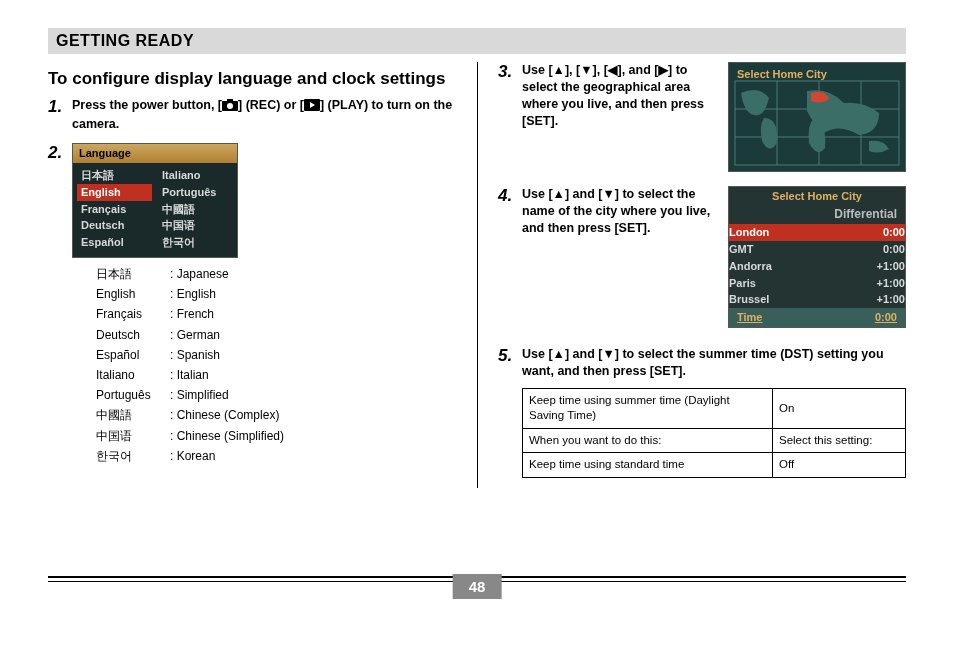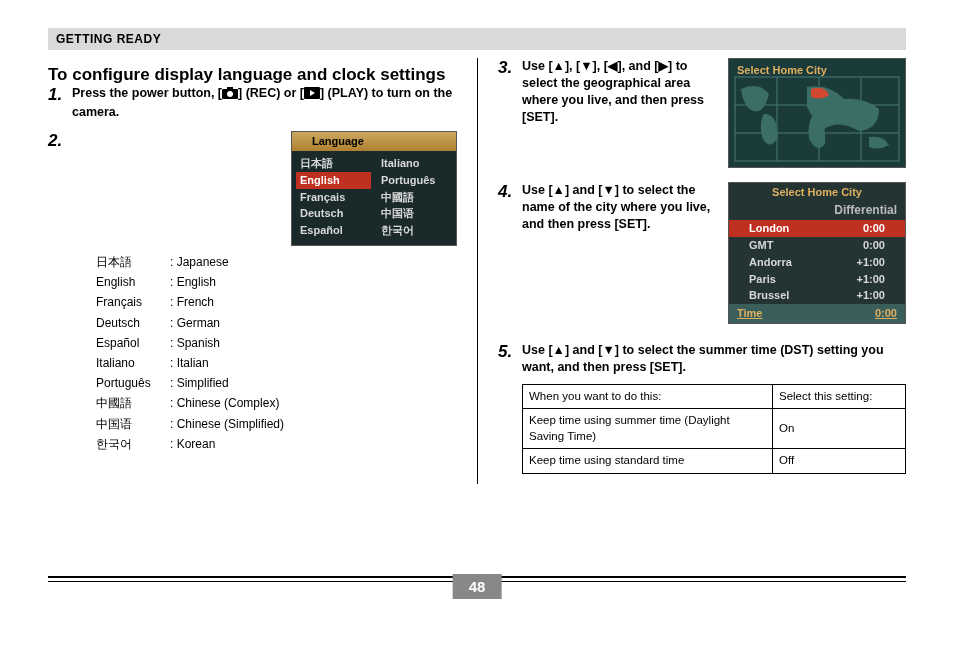--- a/index.html
+++ b/index.html
@@ -14,70 +14,70 @@
   }
   .page {
     padding: 28px 48px 0 48px;
     box-sizing: border-box;
     width: 100%;
     height: 606px;
     position: relative;
   }
   .header-bar {
     background: #d9d9d9;
-    font-size: 12px;
+    font-size: 16px;
     font-weight: bold;
     letter-spacing: 0.5px;
     padding: 4px 8px;
   }
   .cols {
     display: flex;
     gap: 0;
     margin-top: 8px;
   }
   .col {
     width: 50%;
     box-sizing: border-box;
   }
   .col.left { padding-right: 20px; }
   .col.right { padding-left: 20px; border-left: 1px solid #000; }
   h2.title {
     font-size: 17px;
     font-weight: bold;
-    margin: 6px 0 0 0;
+    margin: 6px 0 8px 0;
     line-height: 1.25;
   }
   .step { display: flex; margin-bottom: 10px; }
   .step-num {
     font-style: italic;
     font-weight: bold;
     font-size: 17px;
     width: 24px;
     flex: 0 0 24px;
   }
   .step-body { flex: 1; font-size: 12.5px; font-weight: bold; line-height: 1.35; }
-  .step-row { display: flex; align-items: flex-start; gap: 8px; justify-content: flex-end; }
+  .step-row { display: flex; align-items: flex-start; gap: 8px; }
   .step-text { flex: 1; }
   .lang-table { margin: 6px 0 0 24px; font-size: 12px; }
   .lang-table .row { display: flex; padding: 2px 0; }
   .lang-table .c1 { width: 74px; }
   .lang-table .c2 { }
   
   .shot {
     width: 164px;
     background: #1a2a2a;
     border: 1px solid #555;
     font-size: 11px;
     color: #d8d8d8;
     font-family: Arial, sans-serif;
   }
   .shot .shot-title {
     background: linear-gradient(#caa860,#b08030);
     color: #000;
-    padding: 2px 20px;
+    padding: 2px 6px;
     font-size: 11px;
   }
   .shot .shot-body {
     padding: 4px 4px 6px 4px;
     display: flex;
     gap: 6px;
   }
   .shot .shot-col { flex:1; }
   .shot .li { padding: 1px 4px; border-radius: 0; }
   .shot .li.sel { background: #c03020; color:#fff; }
@@ -102,21 +102,21 @@
     text-align: center;
     color:#e0b060;
     padding: 2px 4px;
   }
   .cityshot .subtitle {
     text-align: right;
     color: #bbb;
     padding: 0 8px 2px 0;
     font-size: 12px;
   }
-  .cityshot .crow { display:flex; justify-content:space-between; padding: 1px 20px; gap: 36px; }
+  .cityshot .crow { display:flex; justify-content:space-between; padding: 1px 0; gap: 36px; }
   .cityshot .crow.sel { background:#c03020; color:#fff; }
   .cityshot .timebar { display:flex; justify-content:space-between; padding:2px 8px; background:#3a5f5a; color:#e0b060;text-decoration:underline; }
   
   table.dst {
     border-collapse: collapse;
     width: 100%;
     font-size: 11.5px;
     margin-top: 8px;
   }
   table.dst td, table.dst th {
@@ -309,26 +309,26 @@
         </div>
       </div>
 
       <div class="step" style="margin-top:18px;">
         <div class="step-num">5.</div>
         <div class="step-body">
           <div class="step-text">Use [▲] and [▼] to select the summer time (DST) setting you want, and then press [SET].</div>
           <table class="dst">
             <tbody>
                 <tr>
+              <td>Keep time using summer time (Daylight Saving Time)</td>
+              <td>On</td>
+            </tr>
+            <tr>
               <td>When you want to do this:</td>
               <td style="width:120px;">Select this setting:</td>
-            </tr>
-            <tr>
-              <td>Keep time using summer time (Daylight Saving Time)</td>
-              <td>On</td>
             </tr>
             <tr>
               <td>Keep time using standard time</td>
               <td>Off</td>
             </tr>
           </tbody>
             </table>
         </div>
       </div>
 

